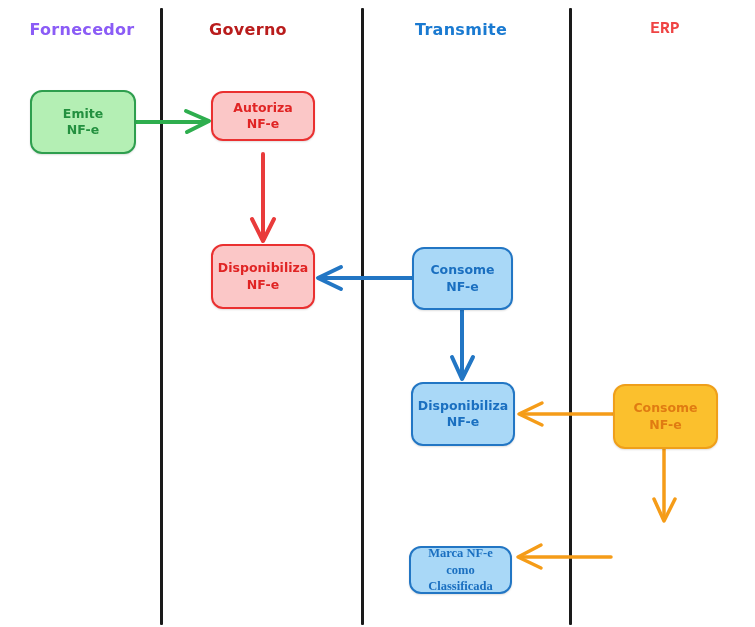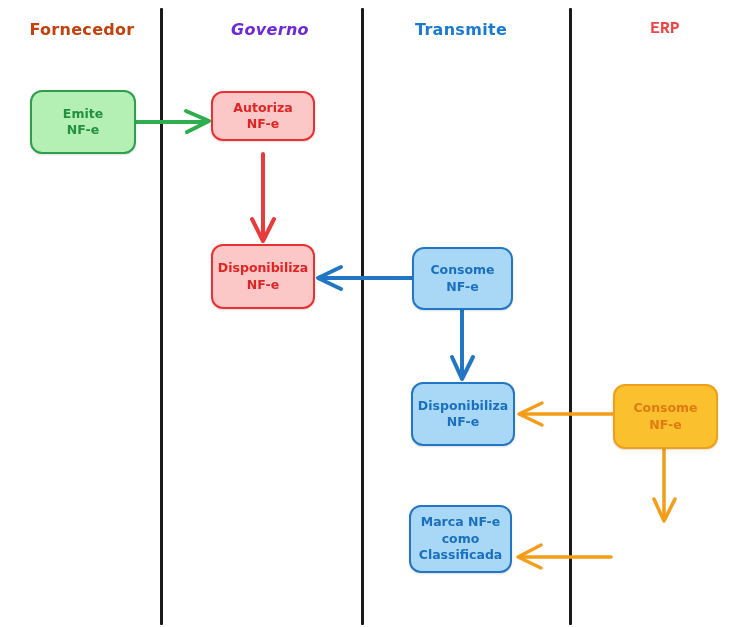--- a/index.html
+++ b/index.html
@@ -78,24 +78,24 @@
 </style>
 </head>
 <body>
 
 <div id="canvas">
 
   <div class="lane-divider" style="left:160px; top:8px; height:617px;"></div>
   <div class="lane-divider" style="left:361px; top:8px; height:617px;"></div>
   <div class="lane-divider" style="left:569px; top:8px; height:617px;"></div>
 
-  <div class="lane-header" style="left:82px; color:#c2410c;">
+  <div class="lane-header" style="left:82px; color:#8b5cf6;">
     <span>Fornecedor</span>
   </div>
-  <div class="lane-header" style="left:270px; color:#6d28d9;font-style:italic;">
+  <div class="lane-header" style="left:248px; color:#b91c1c;">
     <span>Governo</span>
   </div>
   <div class="lane-header" style="left:461px; color:#1a7ad1;">
     <span>Transmite</span>
   </div>
   <div class="lane-header" style="left:665px; color:#ef4444;font-family:Liberation Mono, monospace;">
     <span>ERP</span>
   </div>
 
   <svg class="wires" viewBox="0 0 755 627" xmlns="http://www.w3.org/2000/svg">
@@ -159,20 +159,20 @@
   <div class="node n-blue" style="left:411px; top:382px; width:104px; height:64px;">
     <span class="node-label">Disponibiliza
 NF-e</span>
   </div>
 
   <div class="node n-orange" style="left:613px; top:384px; width:105px; height:65px;">
     <span class="node-label">Consome
 NF-e</span>
   </div>
 
-  <div class="node n-blue" style="left:409px; top:505px; width:103px; height:68px;">
+  <div class="node n-blue" style="left:409px; top:546px; width:103px; height:48px;font-family:Liberation Serif, serif;">
     <span class="node-label">Marca NF-e
 como
 Classificada</span>
   </div>
 
 
 </div>
 
 </body></html>

